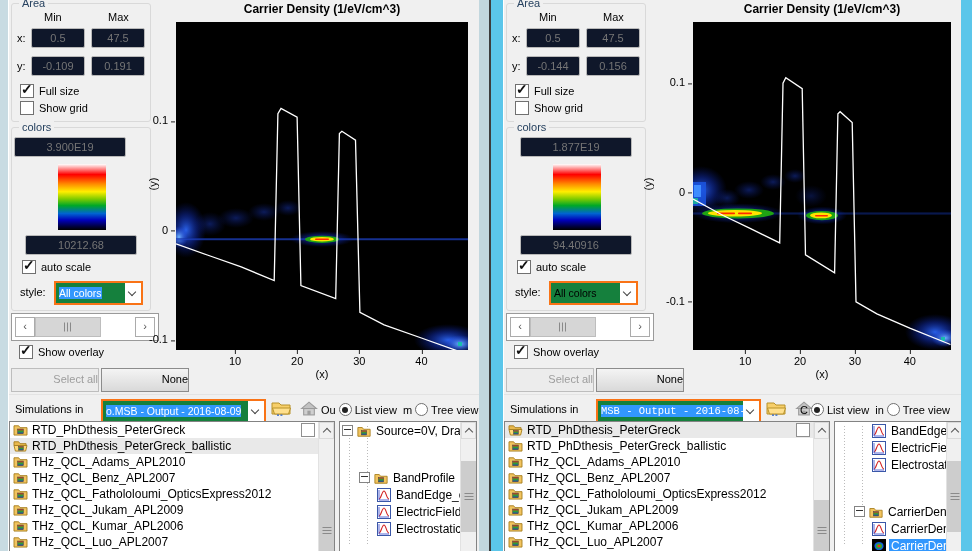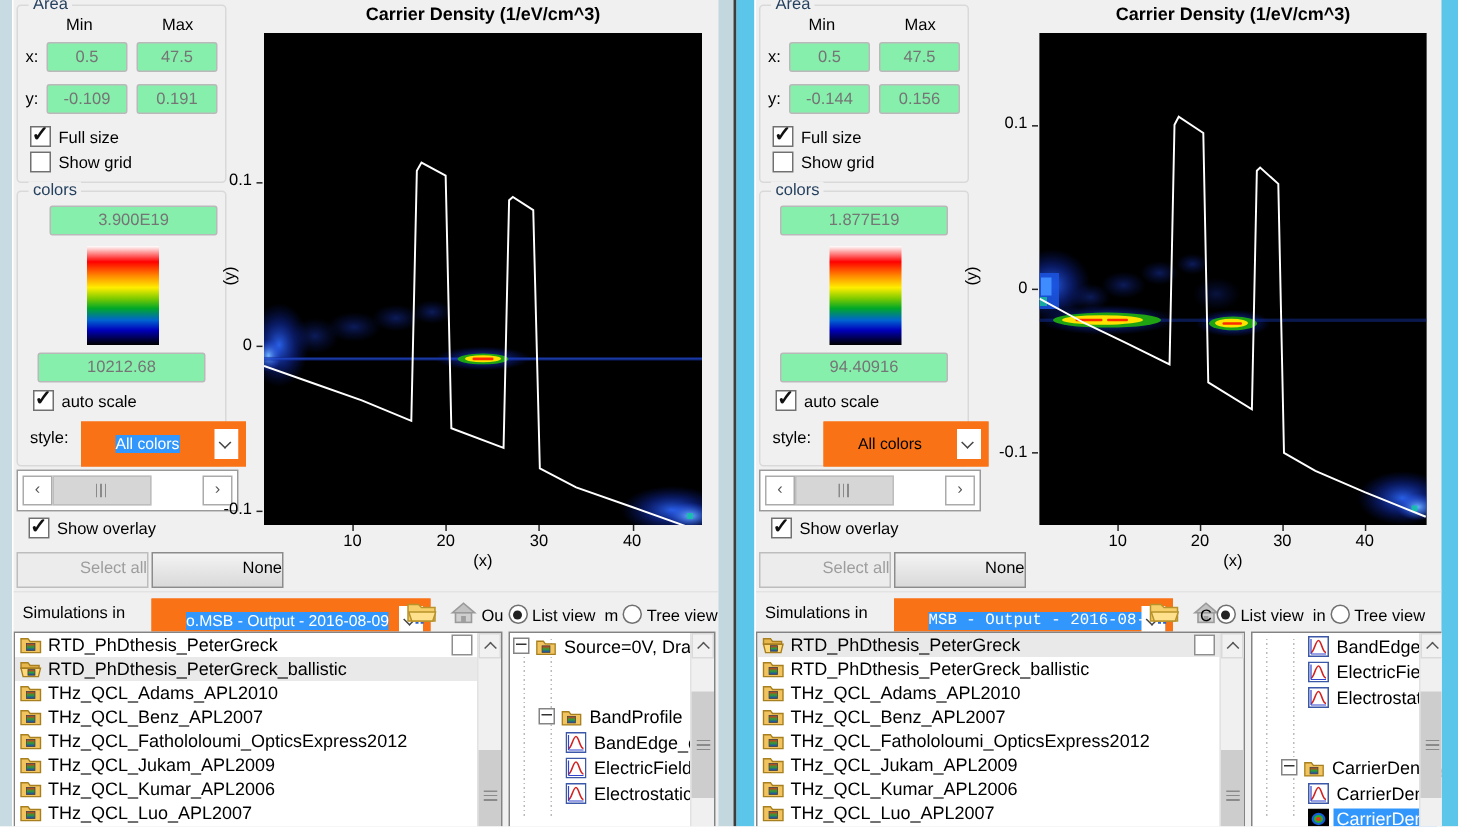--- a/index.html
+++ b/index.html
@@ -15,30 +15,30 @@
   .panel0{left:8px;width:470px;}
   .panel1{left:503px;width:457px;}
 
   
   .group{position:absolute;border:1px solid #d9d9d9;border-radius:3px;}
   .legend{position:absolute;top:-7px;left:7px;background:#f0f0f0;padding:0 3px;color:#26415f;}
   .group-area{left:2px;top:3px;width:138px;height:117px;}
   .group-colors{left:2px;top:127px;width:138px;height:182px;}
 
   .lbl{position:absolute;white-space:nowrap;}
-  .tb{position:absolute;height:18px;border:1px solid #b9b9b9;border-radius:2px;background:#86efac;color:#757575;text-align:center;line-height:18px;overflow:hidden;}
+  .tb{position:absolute;height:18px;border:1px solid #b9b9b9;border-radius:2px;background:#0f172a;color:#757575;text-align:center;line-height:18px;overflow:hidden;}
 
   .cbrow{position:absolute;white-space:nowrap;}
   .cb{display:inline-block;width:12px;height:12px;background:#fff;border:1px solid #707070;vertical-align:-3px;position:relative;margin-right:5px;}
   .cb.checked::after{content:"✓";position:absolute;left:0;top:-4px;font-size:14px;font-weight:bold;color:#111;}
 
   .grad{position:absolute;left:46px;top:36px;width:48px;height:66px;
     background:linear-gradient(to bottom,#ffffff 0%,#ffb0b0 5%,#ff0000 16%,#ff8800 30%,#ffee00 42%,#7ecb00 53%,#00a828 63%,#0064d0 75%,#0000bb 85%,#000046 94%,#000000 100%);}
 
-  .combo{position:absolute;height:20px;background:#f97316;border:5px solid #f97316;line-height:20px;padding-left:18px;white-space:nowrap;overflow:hidden;font-size:10.5px;}
+  .combo{position:absolute;height:20px;background:#15803d;border:2px solid #f97316;line-height:20px;padding-left:3px;white-space:nowrap;overflow:hidden;font-size:10.5px;}
   .combo .sel{background:#3297fd;color:#fff;}
   .combo .arrow{position:absolute;right:0;top:0;width:16px;height:100%;background:#fff;}
   .combo .arrow::after{content:"";position:absolute;left:4px;top:6px;border:solid #444;border-width:0 1px 1px 0;padding:2.5px;transform:rotate(45deg);}
 
   
   .hscroll{position:absolute;left:2px;top:313px;width:146px;height:26px;border:1px solid #9a9a9a;background:#fff;}
   .sb{position:absolute;left:3px;top:3px;right:3px;bottom:3px;}
   .sbbtn{position:absolute;top:0;bottom:0;width:18px;border:1px solid #ababab;background:#fff;color:#555;text-align:center;line-height:16px;font-size:11px;}
   .sbbtn.left{left:0;} .sbbtn.right{right:0;}
   .sbthumb{position:absolute;left:20px;width:64px;top:0;bottom:0;background:#d6d6d6;border:1px solid #bdbdbd;}
@@ -178,21 +178,21 @@
       <div class="tb" style="left:79px;top:24px;width:52px;">47.5</div>
       <span class="lbl" style="left:5px;top:56px;">y:</span>
       <div class="tb" style="left:19px;top:52px;width:52px;">-0.109</div>
       <div class="tb" style="left:79px;top:52px;width:52px;text-align:center;">0.191</div>
       <div class="cbrow" style="left:8px;top:80px;"><span class="cb checked"></span><span>Full size</span></div>
       <div class="cbrow" style="left:8px;top:97px;"><span class="cb"></span><span>Show grid</span></div>
     </div>
 
     <div class="group group-colors">
       <span class="legend">colors</span>
-      <div class="tb" style="left:21px;top:9px;width:110px;">3.900E19</div>
+      <div class="tb" style="left:2px;top:9px;width:110px;">3.900E19</div>
       <div class="grad"></div>
       <div class="tb" style="left:13px;top:107px;width:110px;">10212.68</div>
       <div class="cbrow" style="left:10px;top:132px;"><span class="cb checked"></span><span>auto scale</span></div>
       <span class="lbl" style="left:8px;top:158px;">style:</span>
       <div class="combo" style="left:42px;top:153px;width:82px;">
         <span class="sel">All colors</span>
         <span class="arrow"></span>
       </div>
     </div>
 

